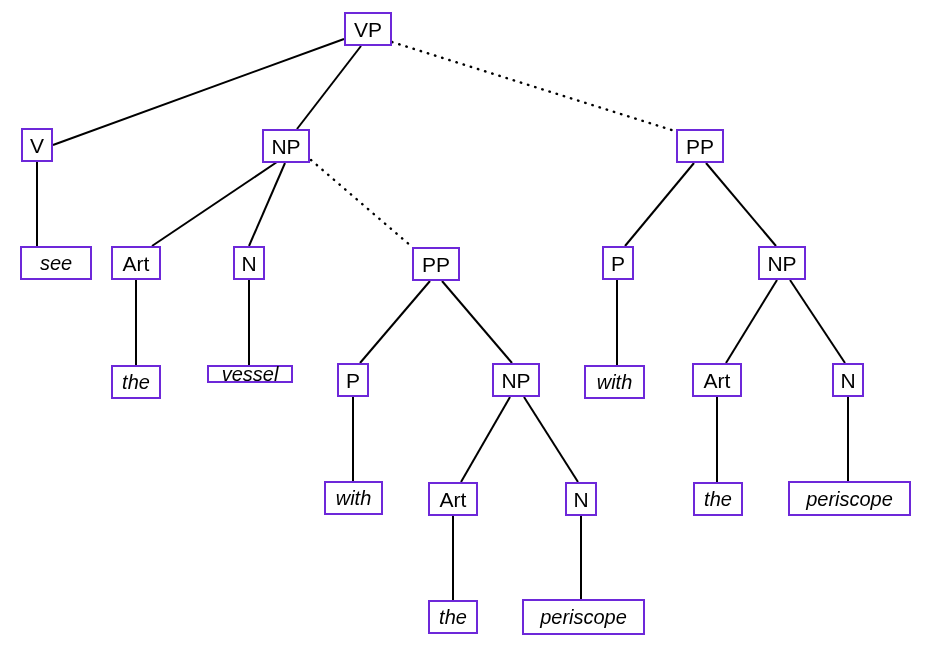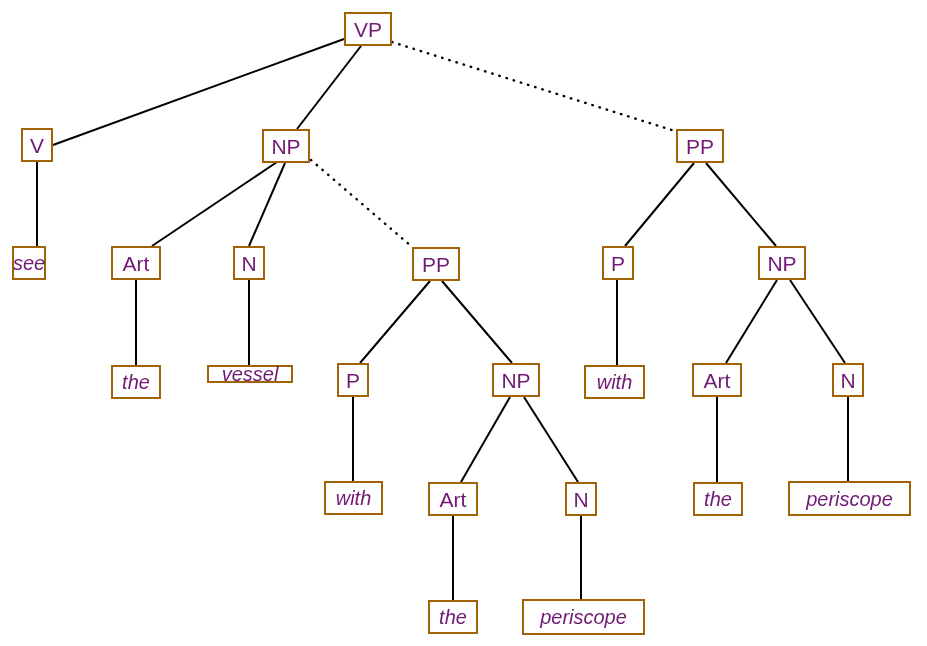--- a/index.html
+++ b/index.html
@@ -19,28 +19,28 @@
     position: absolute;
     left: 0;
     top: 0;
     width: 927px;
     height: 646px;
     pointer-events: none;
   }
   .node {
     position: absolute;
     box-sizing: border-box;
-    border: 2px solid #a16207;
+    border: 2px solid #6d28d9;
     background: #ffffff;
     display: flex;
     align-items: center;
     justify-content: center;
     font-size: 21px;
     line-height: 1;
-    color: #701a75;
+    color: #000000;
     white-space: nowrap;
     letter-spacing: 0px;
   }
   .node.leaf {
     font-style: italic;
     font-size: 20px;
   }
 </style>
 </head>
 <body>
@@ -69,21 +69,21 @@
       <line x1="777" y1="280" x2="726" y2="363" stroke="#000000" stroke-width="2"></line>
       <line x1="790" y1="280" x2="845" y2="363" stroke="#000000" stroke-width="2"></line>
       <line x1="717" y1="397" x2="717" y2="482" stroke="#000000" stroke-width="2"></line>
       <line x1="848" y1="397" x2="848" y2="481" stroke="#000000" stroke-width="2"></line>
     </svg>
   <div id="nodes-layer">
       <div class="node" style="left: 344px; top: 12px; width: 48px; height: 34px;">VP</div>
       <div class="node" style="left: 21px; top: 128px; width: 32px; height: 34px;">V</div>
       <div class="node" style="left: 262px; top: 129px; width: 48px; height: 34px;">NP</div>
       <div class="node" style="left: 676px; top: 129px; width: 48px; height: 34px;">PP</div>
-      <div class="node leaf" style="left: 12px; top: 246px; width: 34px; height: 34px;">see</div>
+      <div class="node leaf" style="left: 20px; top: 246px; width: 72px; height: 34px;">see</div>
       <div class="node" style="left: 111px; top: 246px; width: 50px; height: 34px;">Art</div>
       <div class="node" style="left: 233px; top: 246px; width: 32px; height: 34px;">N</div>
       <div class="node" style="left: 412px; top: 247px; width: 48px; height: 34px;">PP</div>
       <div class="node" style="left: 602px; top: 246px; width: 32px; height: 34px;">P</div>
       <div class="node" style="left: 758px; top: 246px; width: 48px; height: 34px;">NP</div>
       <div class="node leaf" style="left: 111px; top: 365px; width: 50px; height: 34px;">the</div>
       <div class="node leaf" style="left: 207px; top: 365px; width: 86px; height: 18px;">vessel</div>
       <div class="node" style="left: 337px; top: 363px; width: 32px; height: 34px;">P</div>
       <div class="node" style="left: 492px; top: 363px; width: 48px; height: 34px;">NP</div>
       <div class="node leaf" style="left: 584px; top: 365px; width: 61px; height: 34px;">with</div>

